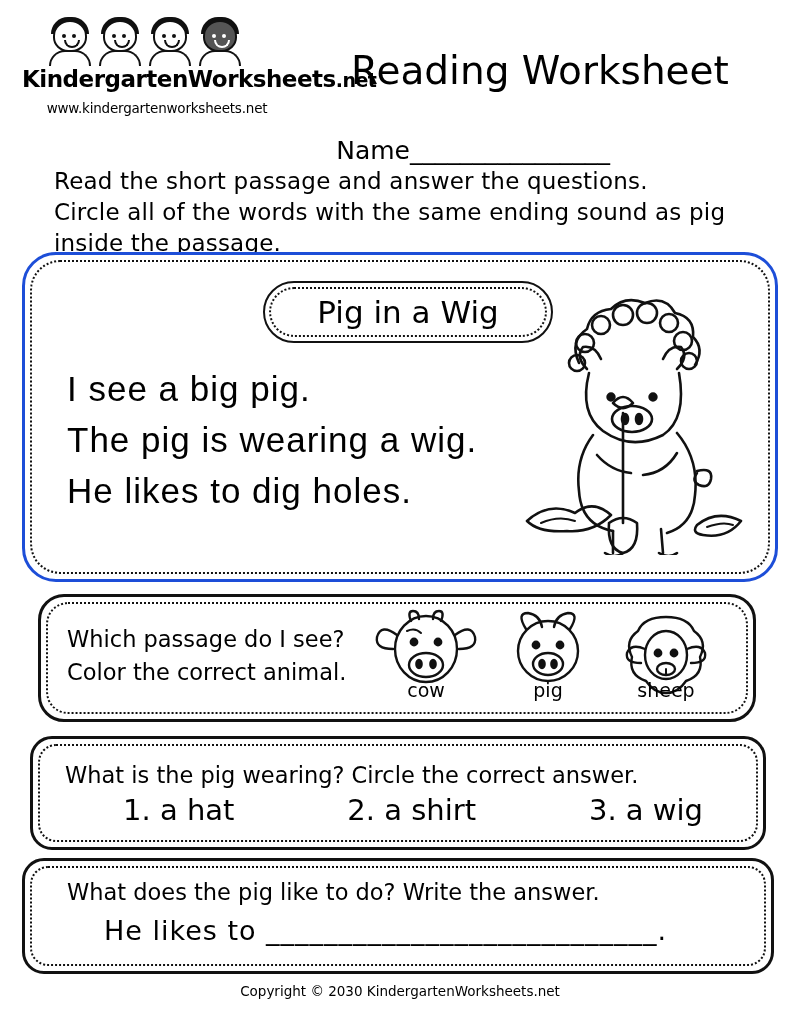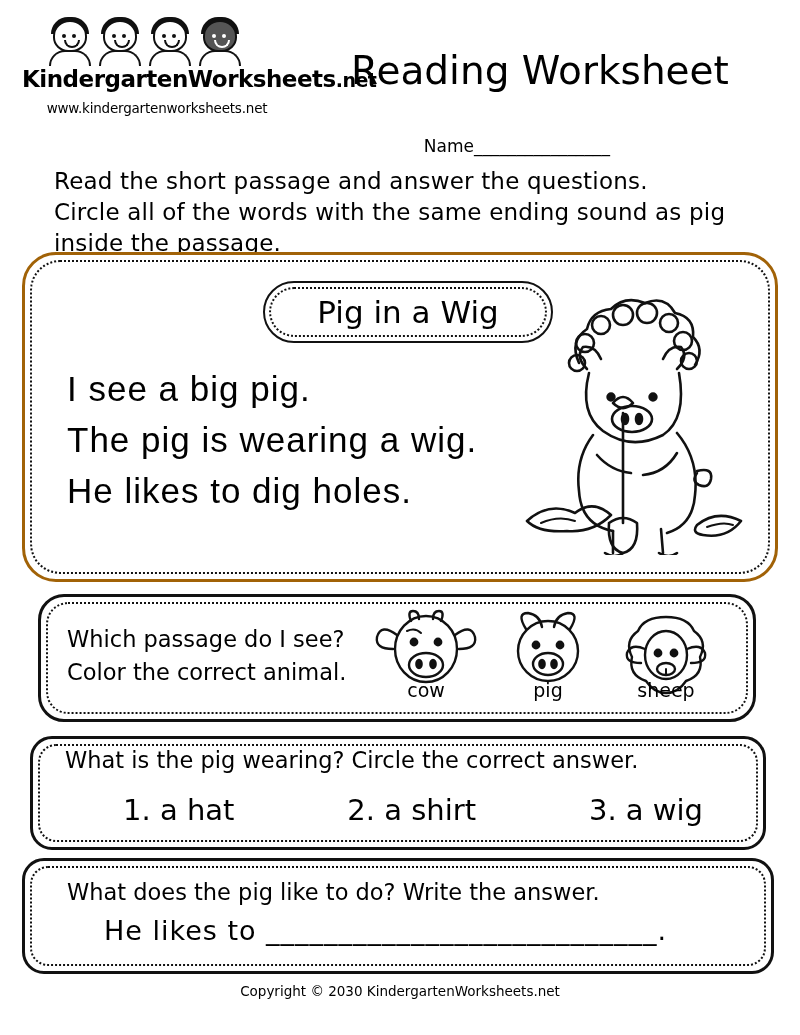--- a/index.html
+++ b/index.html
@@ -138,21 +138,21 @@
     text-align: center;
     font-family: "DejaVu Sans", sans-serif;
     font-size: 39px;
     letter-spacing: 0px;
   }
 
   .name-line {
     position: absolute;
     right: 45px;
     top: 118px;
-    font-size: 17px;
+    font-size: 25px;
     font-family: "DejaVu Sans", sans-serif;
     white-space: nowrap;
   }
 
   
   .instructions {
     position: absolute;
     top: 166px;
     left: 54px;
     width: 710px;
@@ -162,21 +162,21 @@
     letter-spacing: 0.2px;
   }
 
   
   .passage-box {
     position: absolute;
     top: 252px;
     left: 22px;
     width: 756px;
     height: 330px;
-    border: 3px solid #a16207;
+    border: 3px solid #1d4ed8;
     border-radius: 34px;
     box-sizing: border-box;
     background: #fff;
   }
   .scallop {
     position: absolute;
     inset: 5px;
     border: 2px dotted #111;
     border-radius: 30px;
     box-sizing: border-box;
@@ -281,21 +281,21 @@
     height: 114px;
     border: 3px solid #111;
     border-radius: 22px;
     box-sizing: border-box;
     background: #fff;
   }
   .q2-box .scallop { border-radius: 18px; }
   .q2-text {
     position: absolute;
     left: 32px;
-    top: 8px;
+    top: 23px;
     font-size: 22.5px;
     font-family: "DejaVu Sans", sans-serif;
     text-align: right;
   }
   .q2-options {
     position: absolute;
     left: 90px;
     top: 54px;
     width: 580px;
     display: flex;

